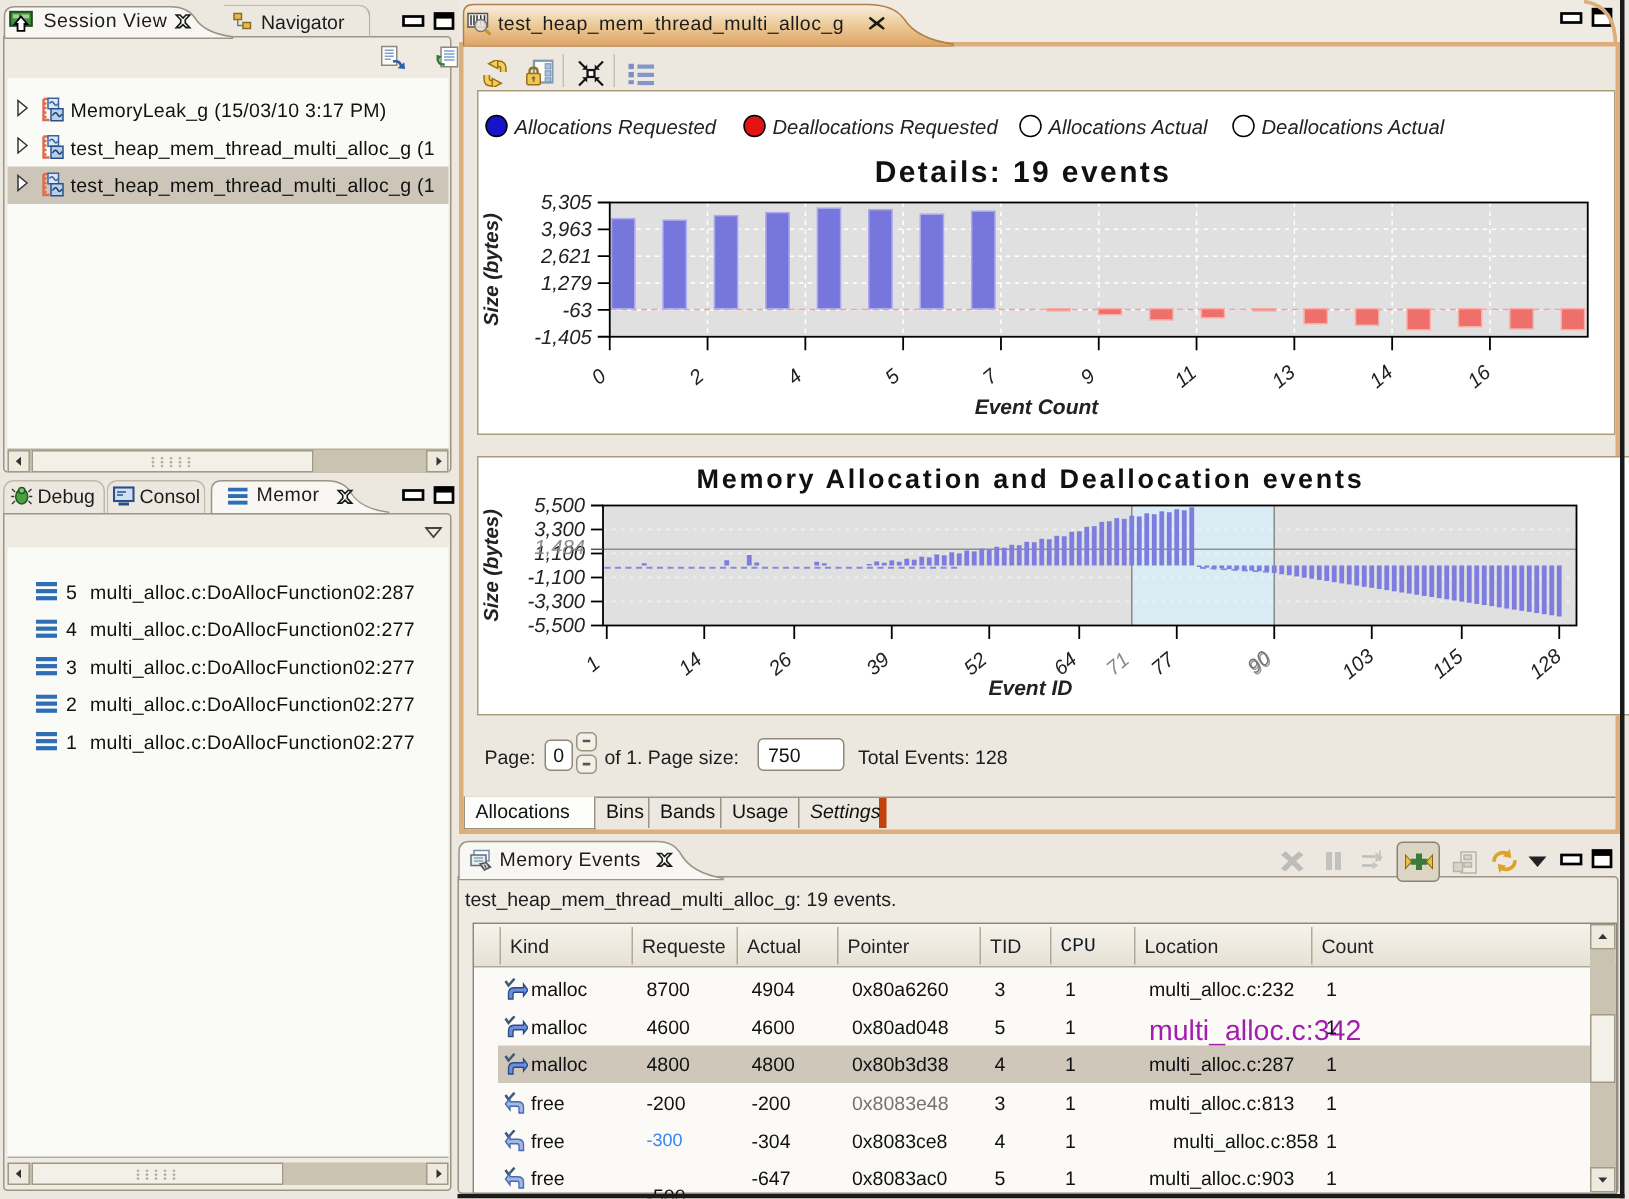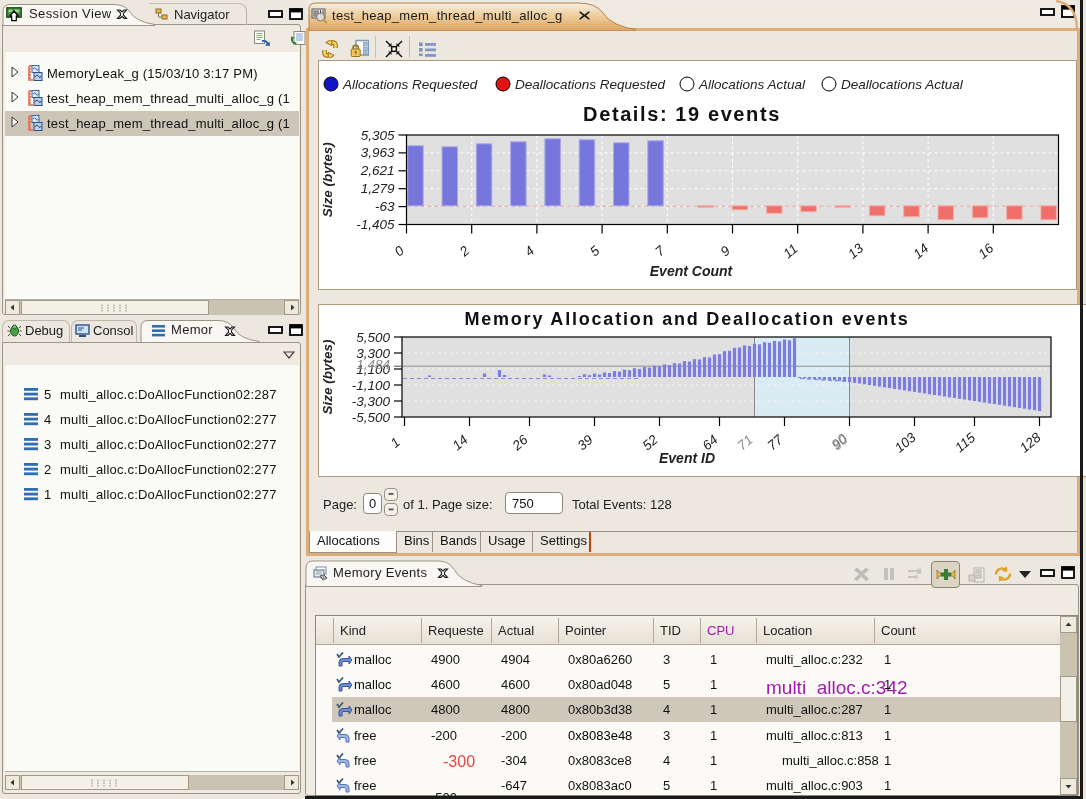--- a/index.html
+++ b/index.html
@@ -565,21 +565,21 @@
     </svg>
 </div>
 <span class="abs" style="left:403px;top:497px;font-size:13px;color:#1c1c1c;">of 1. Page size:</span>
 <div class="abs" style="left:505px;top:492px;width:58px;height:22px;background:#fff;border:1px solid #8e887a;border-radius:4px;font-size:13px;color:#111;padding:3px 0 0 6px;">750</div>
 <span class="abs" style="left:572px;top:497px;font-size:13px;color:#1c1c1c;">Total Events: 128</span>
 <div class="abs" style="left:309px;top:531px;width:768px;height:22px;border-top:1px solid #9a9383;">
 <div class="abs" style="left:0px;top:-1px;width:88px;height:22px;background:#fdfdfb;border:1px solid #9a9383;border-top:none;font-size:13px;color:#111;padding:2px 0 0 7px;">Allocations</div>
 <div class="abs" style="left:88px;top:0;width:36px;height:20px;border-right:1px solid #9a9383;font-size:13px;color:#111;padding:1px 0 0 7px;">Bins</div>
 <div class="abs" style="left:124px;top:0;width:48px;height:20px;border-right:1px solid #9a9383;font-size:13px;color:#111;padding:1px 0 0 7px;">Bands</div>
 <div class="abs" style="left:172px;top:0;width:52px;height:20px;border-right:1px solid #9a9383;font-size:13px;color:#111;padding:1px 0 0 7px;">Usage</div>
-<div class="abs" style="left:224px;top:0;width:58px;height:20px;border-right:2px solid #c2410c;font-size:13px;color:#111;padding:1px 0 0 7px;">Settings</div>
+<div class="abs" style="left:224px;top:0;width:58px;height:20px;border-right:5px solid #c2410c;font-size:13px;color:#111;padding:1px 0 0 7px;font-style:italic;">Settings</div>
 </div>
 <div class="abs" style="left:305px;top:558px;width:775px;height:238px;">
 <div class="abs" style="left:0;top:26px;width:774px;height:212px;border:1px solid #9c9585;border-radius:0 3px 3px 3px;background:#efebe3;"></div>
 <svg class="abs" style="left:0;top:0" width="180" height="29" viewBox="0 0 180 29">
 <path d="M1 28.5 L1 10 Q1 3 8 3 L133 3 Q144 3 149 11.5 Q156 24 177 27.5 L177 28.5 Z" fill="#f9f7f3" stroke="#9c9585" stroke-width="1"></path>
 </svg>
 <svg class="abs" style="left:7px;top:8px" width="18" height="16" viewBox="0 0 18 16">
       <rect x="4" y="1" width="10" height="7" fill="#fff" stroke="#7a8aa0"></rect>
       <rect x="2" y="4" width="10" height="7" fill="#e8ecf2" stroke="#5a6a80"></rect>
       <line x1="4" y1="6" x2="10" y2="6" stroke="#8aa"></line>
@@ -627,46 +627,47 @@
 <path d="M6.5 16.5 L5.5 10.5 L11 11.5 Z" fill="#dda226"></path>
 </svg>
 <svg class="abs" style="left:713px;top:12px" width="14" height="9" viewBox="0 0 14 9">
       <path d="M1 1 L13 1 L7 8 Z" fill="#222"></path>
     </svg>
 <svg class="abs" style="left:735px;top:8px" width="36" height="13" viewBox="0 0 36 13">
       <rect x="1" y="4" width="13" height="6" fill="#fff" stroke="#000" stroke-width="1.8"></rect>
       <rect x="22" y="1" width="12" height="11" fill="#fff" stroke="#000" stroke-width="1.8"></rect>
       <rect x="22" y="1" width="12" height="3.6" fill="#000"></rect>
     </svg>
+<span class="abs" style="left:5px;top:34px;font-size:13px;color:#1c1c1c;">test_heap_mem_thread_multi_alloc_g: 19 events.</span>
 </div>
 <div class="abs" style="left:315px;top:615px;width:763px;height:181px;background:#fbfaf7;border:1px solid #8e887a;">
 <div class="abs" style="left:0;top:0;width:761px;height:29px;background:linear-gradient(#f6f3ec,#e6e1d4);border-bottom:1px solid #b1aa98;"></div>
 <div class="abs" style="left:17px;top:2px;width:1px;height:25px;background:#b1aa98;"></div>
 <span class="abs" style="left:24px;top:7px;font-size:13px;color:#222;">Kind</span>
 <div class="abs" style="left:105px;top:2px;width:1px;height:25px;background:#b1aa98;"></div>
 <span class="abs" style="left:112px;top:7px;font-size:13px;color:#222;">Requeste</span>
 <div class="abs" style="left:175px;top:2px;width:1px;height:25px;background:#b1aa98;"></div>
 <span class="abs" style="left:182px;top:7px;font-size:13px;color:#222;">Actual</span>
 <div class="abs" style="left:242px;top:2px;width:1px;height:25px;background:#b1aa98;"></div>
 <span class="abs" style="left:249px;top:7px;font-size:13px;color:#222;">Pointer</span>
 <div class="abs" style="left:337px;top:2px;width:1px;height:25px;background:#b1aa98;"></div>
 <span class="abs" style="left:344px;top:7px;font-size:13px;color:#222;">TID</span>
 <div class="abs" style="left:384px;top:2px;width:1px;height:25px;background:#b1aa98;"></div>
-<span class="abs" style="left:391px;top:7px;font-size:13px;color:#a21caf;">CPU</span>
+<span class="abs" style="left:391px;top:7px;font-size:13px;color:#0f172a;font-family:Liberation Mono, monospace;">CPU</span>
 <div class="abs" style="left:440px;top:2px;width:1px;height:25px;background:#b1aa98;"></div>
 <span class="abs" style="left:447px;top:7px;font-size:13px;color:#222;">Location</span>
 <div class="abs" style="left:558px;top:2px;width:1px;height:25px;background:#b1aa98;"></div>
 <span class="abs" style="left:565px;top:7px;font-size:13px;color:#222;">Count</span>
 <div class="abs" style="left:744px;top:2px;width:1px;height:25px;background:#b1aa98;"></div>
 <svg class="abs" style="left:20px;top:36px" width="16" height="15" viewBox="0 0 16 15">
       <path d="M1 2 L3 5 L7 0.5" stroke="#3d5a70" stroke-width="1.7" fill="none"></path>
       <path d="M3 9 Q3 5.5 7 5.5 L13 5.5 L13 3 L16 7 L13 11 L13 8.5 L7 8.5 Q6 8.5 6 10 L6 13 L3 13 Z" fill="#6b8fd8" stroke="#2a4a8a" stroke-width="0.9" transform="translate(0,1)"></path>
     </svg>
 <span class="abs" style="left:38px;top:36px;font-size:13px;color:#111;white-space:nowrap;">malloc</span>
-<span class="abs" style="left:115px;top:36px;font-size:13px;color:#111;white-space:nowrap;">4900</span>
+<span class="abs" style="left:115px;top:36px;font-size:13px;color:#111;white-space:nowrap;">8700</span>
 <span class="abs" style="left:185px;top:36px;font-size:13px;color:#111;white-space:nowrap;">4904</span>
 <span class="abs" style="left:252px;top:36px;font-size:13px;color:#111;white-space:nowrap;">0x80a6260</span>
 <span class="abs" style="left:347px;top:36px;font-size:13px;color:#111;white-space:nowrap;">3</span>
 <span class="abs" style="left:394px;top:36px;font-size:13px;color:#111;white-space:nowrap;">1</span>
 <span class="abs" style="left:450px;top:36px;font-size:13px;color:#111;white-space:nowrap;">multi_alloc.c:232</span>
 <span class="abs" style="left:568px;top:36px;font-size:13px;color:#111;white-space:nowrap;">1</span>
 <svg class="abs" style="left:20px;top:61.2px" width="16" height="15" viewBox="0 0 16 15">
       <path d="M1 2 L3 5 L7 0.5" stroke="#3d5a70" stroke-width="1.7" fill="none"></path>
       <path d="M3 9 Q3 5.5 7 5.5 L13 5.5 L13 3 L16 7 L13 11 L13 8.5 L7 8.5 Q6 8.5 6 10 L6 13 L3 13 Z" fill="#6b8fd8" stroke="#2a4a8a" stroke-width="0.9" transform="translate(0,1)"></path>
     </svg>
@@ -691,31 +692,31 @@
 <span class="abs" style="left:394px;top:86.4px;font-size:13px;color:#111;white-space:nowrap;">1</span>
 <span class="abs" style="left:450px;top:86.4px;font-size:13px;color:#111;white-space:nowrap;">multi_alloc.c:287</span>
 <span class="abs" style="left:568px;top:86.4px;font-size:13px;color:#111;white-space:nowrap;">1</span>
 <svg class="abs" style="left:20px;top:111.60000000000001px" width="16" height="15" viewBox="0 0 16 15">
       <path d="M1 2 L3 5 L7 0.5" stroke="#3d5a70" stroke-width="1.7" fill="none"></path>
       <path d="M13 9 Q13 5.5 9 5.5 L4 5.5 L4 3 L1 7 L4 11 L4 8.5 L9 8.5 Q10 8.5 10 10 L10 13 L13 13 Z" fill="#a0b8e8" stroke="#4a6aaa" stroke-width="0.9" transform="translate(0,1)"></path>
     </svg>
 <span class="abs" style="left:38px;top:111.60000000000001px;font-size:13px;color:#111;white-space:nowrap;">free</span>
 <span class="abs" style="left:115px;top:111.60000000000001px;font-size:13px;color:#111;white-space:nowrap;">-200</span>
 <span class="abs" style="left:185px;top:111.60000000000001px;font-size:13px;color:#111;white-space:nowrap;">-200</span>
-<span class="abs" style="left:252px;top:111.60000000000001px;font-size:13px;color:#000000;white-space:nowrap;">0x8083e48</span>
+<span class="abs" style="left:252px;top:111.60000000000001px;font-size:13px;color:#737373;white-space:nowrap;">0x8083e48</span>
 <span class="abs" style="left:347px;top:111.60000000000001px;font-size:13px;color:#111;white-space:nowrap;">3</span>
 <span class="abs" style="left:394px;top:111.60000000000001px;font-size:13px;color:#111;white-space:nowrap;">1</span>
 <span class="abs" style="left:450px;top:111.60000000000001px;font-size:13px;color:#111;white-space:nowrap;">multi_alloc.c:813</span>
 <span class="abs" style="left:568px;top:111.60000000000001px;font-size:13px;color:#111;white-space:nowrap;">1</span>
 <svg class="abs" style="left:20px;top:136.8px" width="16" height="15" viewBox="0 0 16 15">
       <path d="M1 2 L3 5 L7 0.5" stroke="#3d5a70" stroke-width="1.7" fill="none"></path>
       <path d="M13 9 Q13 5.5 9 5.5 L4 5.5 L4 3 L1 7 L4 11 L4 8.5 L9 8.5 Q10 8.5 10 10 L10 13 L13 13 Z" fill="#a0b8e8" stroke="#4a6aaa" stroke-width="0.9" transform="translate(0,1)"></path>
     </svg>
 <span class="abs" style="left:38px;top:136.8px;font-size:13px;color:#111;white-space:nowrap;">free</span>
-<span class="abs" style="left:115px;top:136.8px;font-size:16px;color:#ef4444;white-space:nowrap;margin-left:12px;">-300</span>
+<span class="abs" style="left:115px;top:136.8px;font-size:12px;color:#3b82f6;white-space:nowrap;">-300</span>
 <span class="abs" style="left:185px;top:136.8px;font-size:13px;color:#111;white-space:nowrap;">-304</span>
 <span class="abs" style="left:252px;top:136.8px;font-size:13px;color:#111;white-space:nowrap;">0x8083ce8</span>
 <span class="abs" style="left:347px;top:136.8px;font-size:13px;color:#111;white-space:nowrap;">4</span>
 <span class="abs" style="left:394px;top:136.8px;font-size:13px;color:#111;white-space:nowrap;">1</span>
 <span class="abs" style="left:466px;top:136.8px;font-size:13px;color:#111;white-space:nowrap;">multi_alloc.c:858</span>
 <span class="abs" style="left:568px;top:136.8px;font-size:13px;color:#111;white-space:nowrap;">1</span>
 <svg class="abs" style="left:20px;top:162.0px" width="16" height="15" viewBox="0 0 16 15">
       <path d="M1 2 L3 5 L7 0.5" stroke="#3d5a70" stroke-width="1.7" fill="none"></path>
       <path d="M13 9 Q13 5.5 9 5.5 L4 5.5 L4 3 L1 7 L4 11 L4 8.5 L9 8.5 Q10 8.5 10 10 L10 13 L13 13 Z" fill="#a0b8e8" stroke="#4a6aaa" stroke-width="0.9" transform="translate(0,1)"></path>
     </svg>

